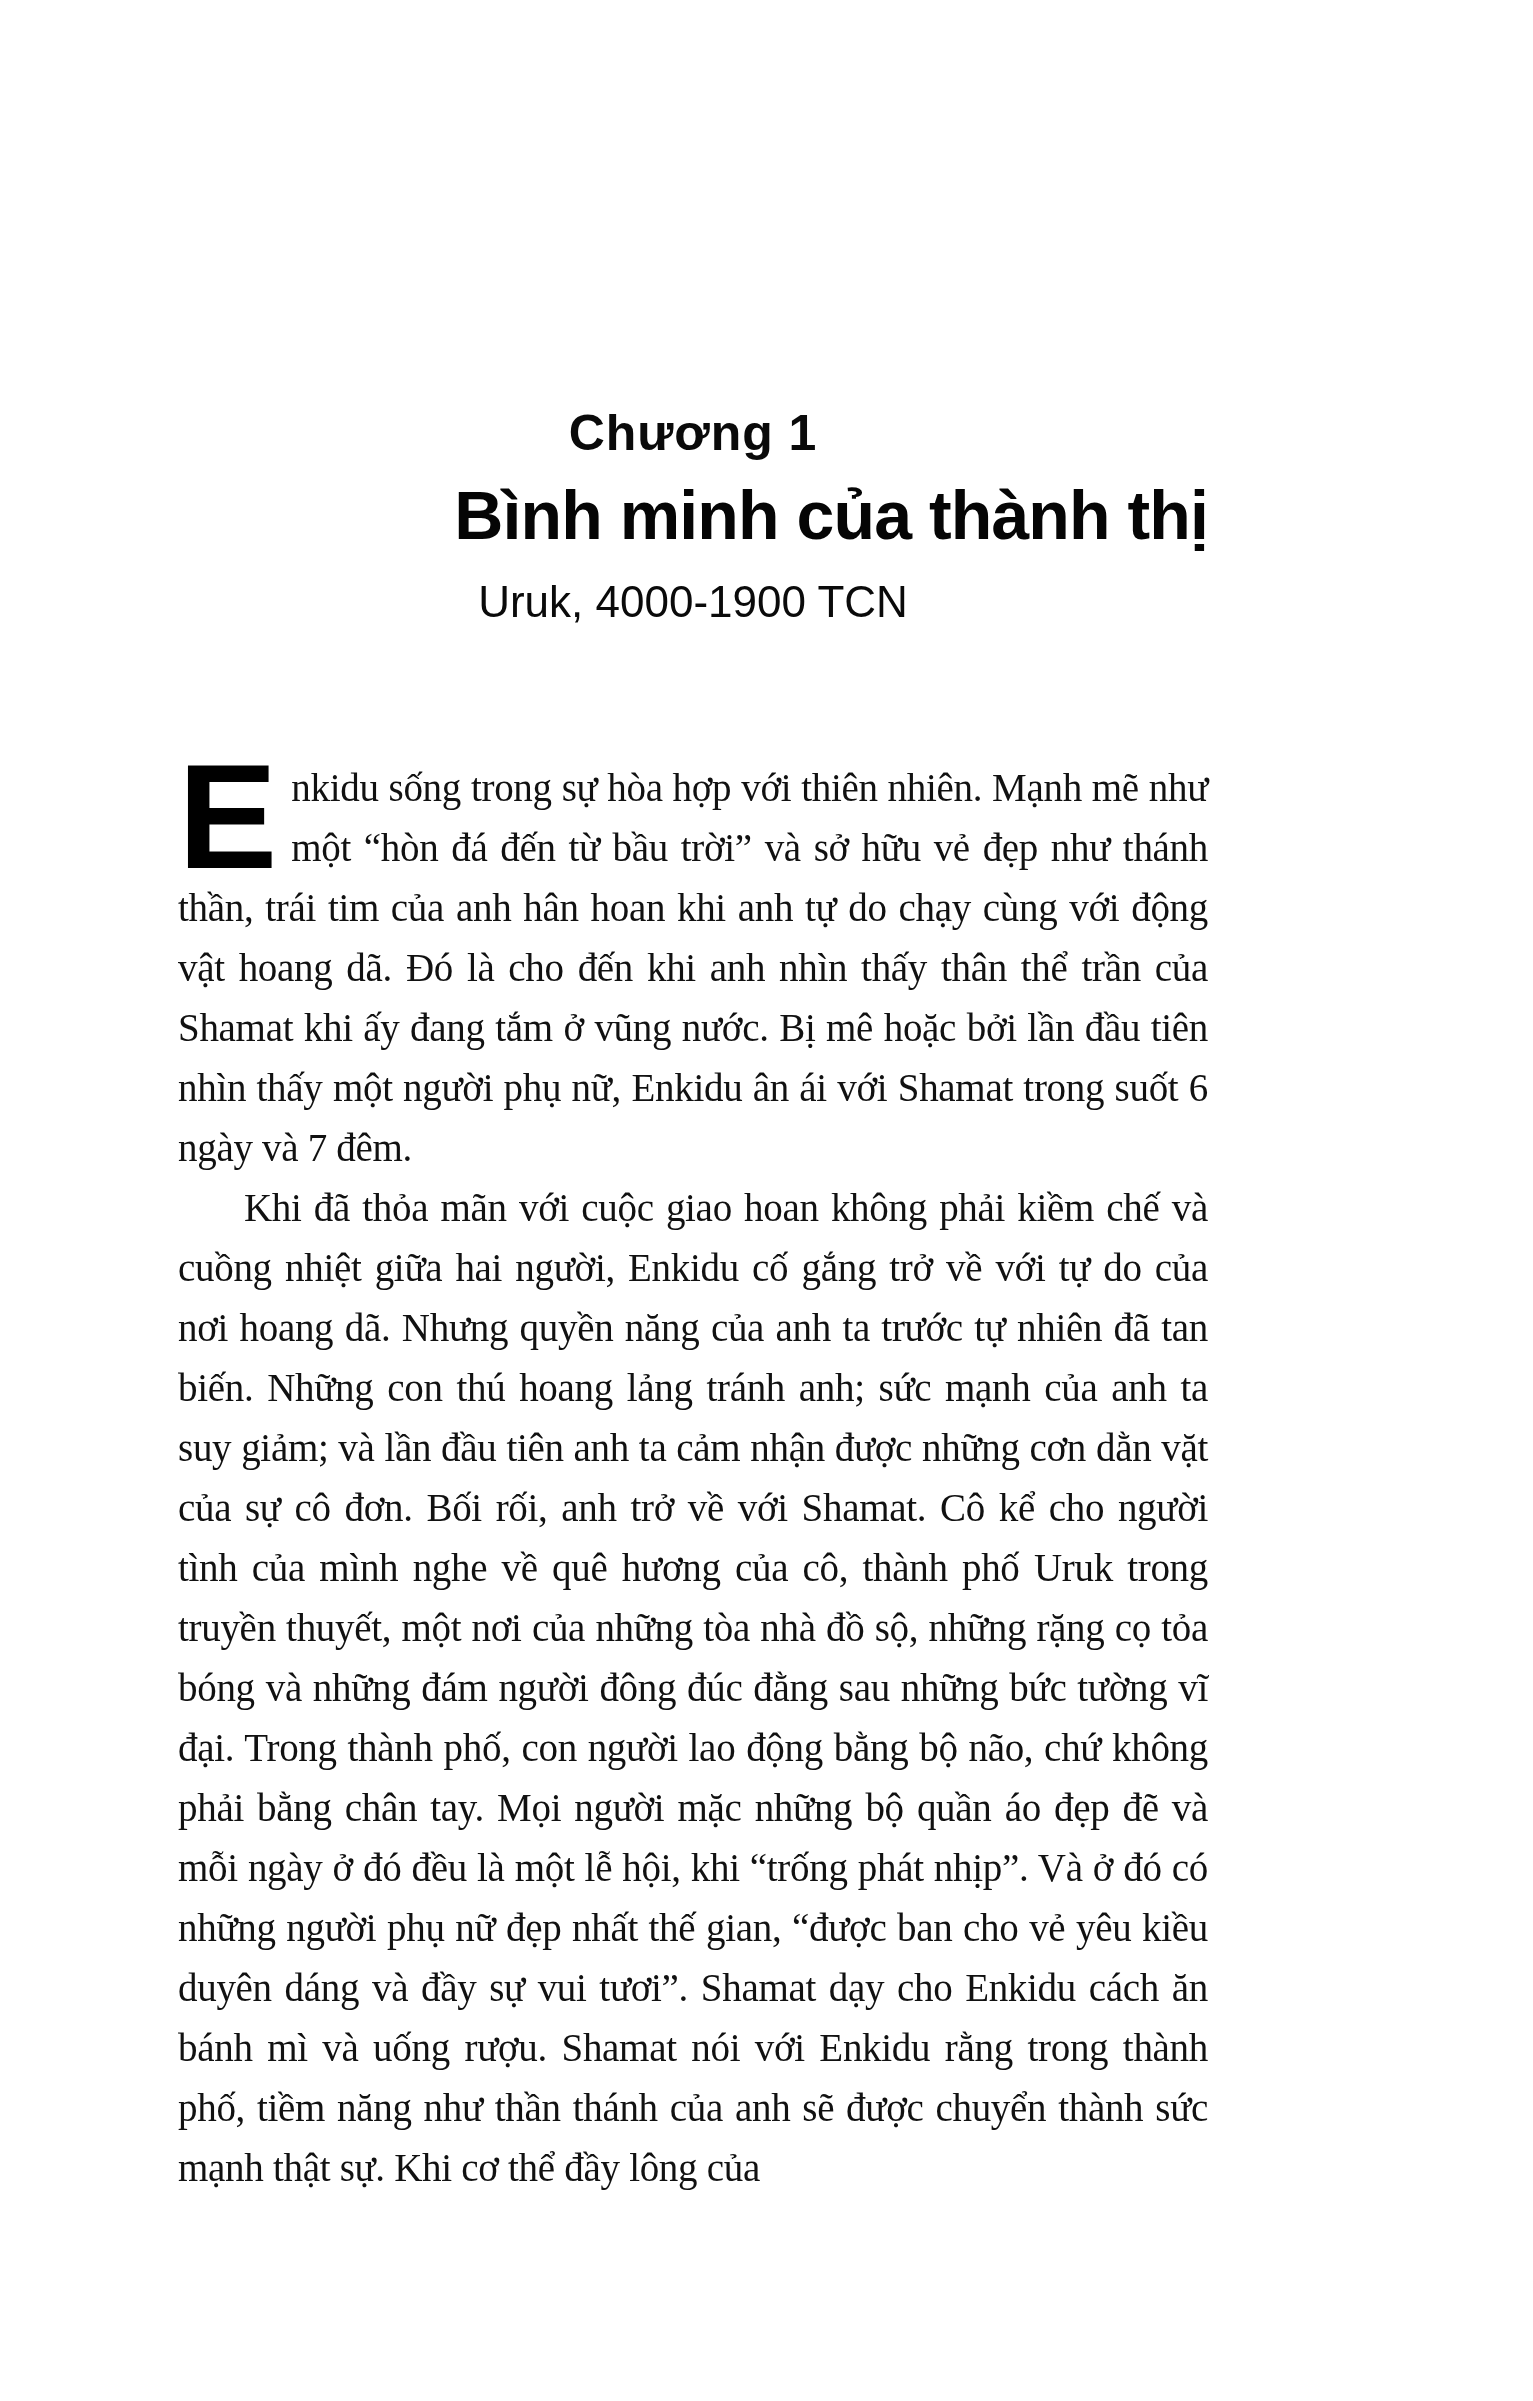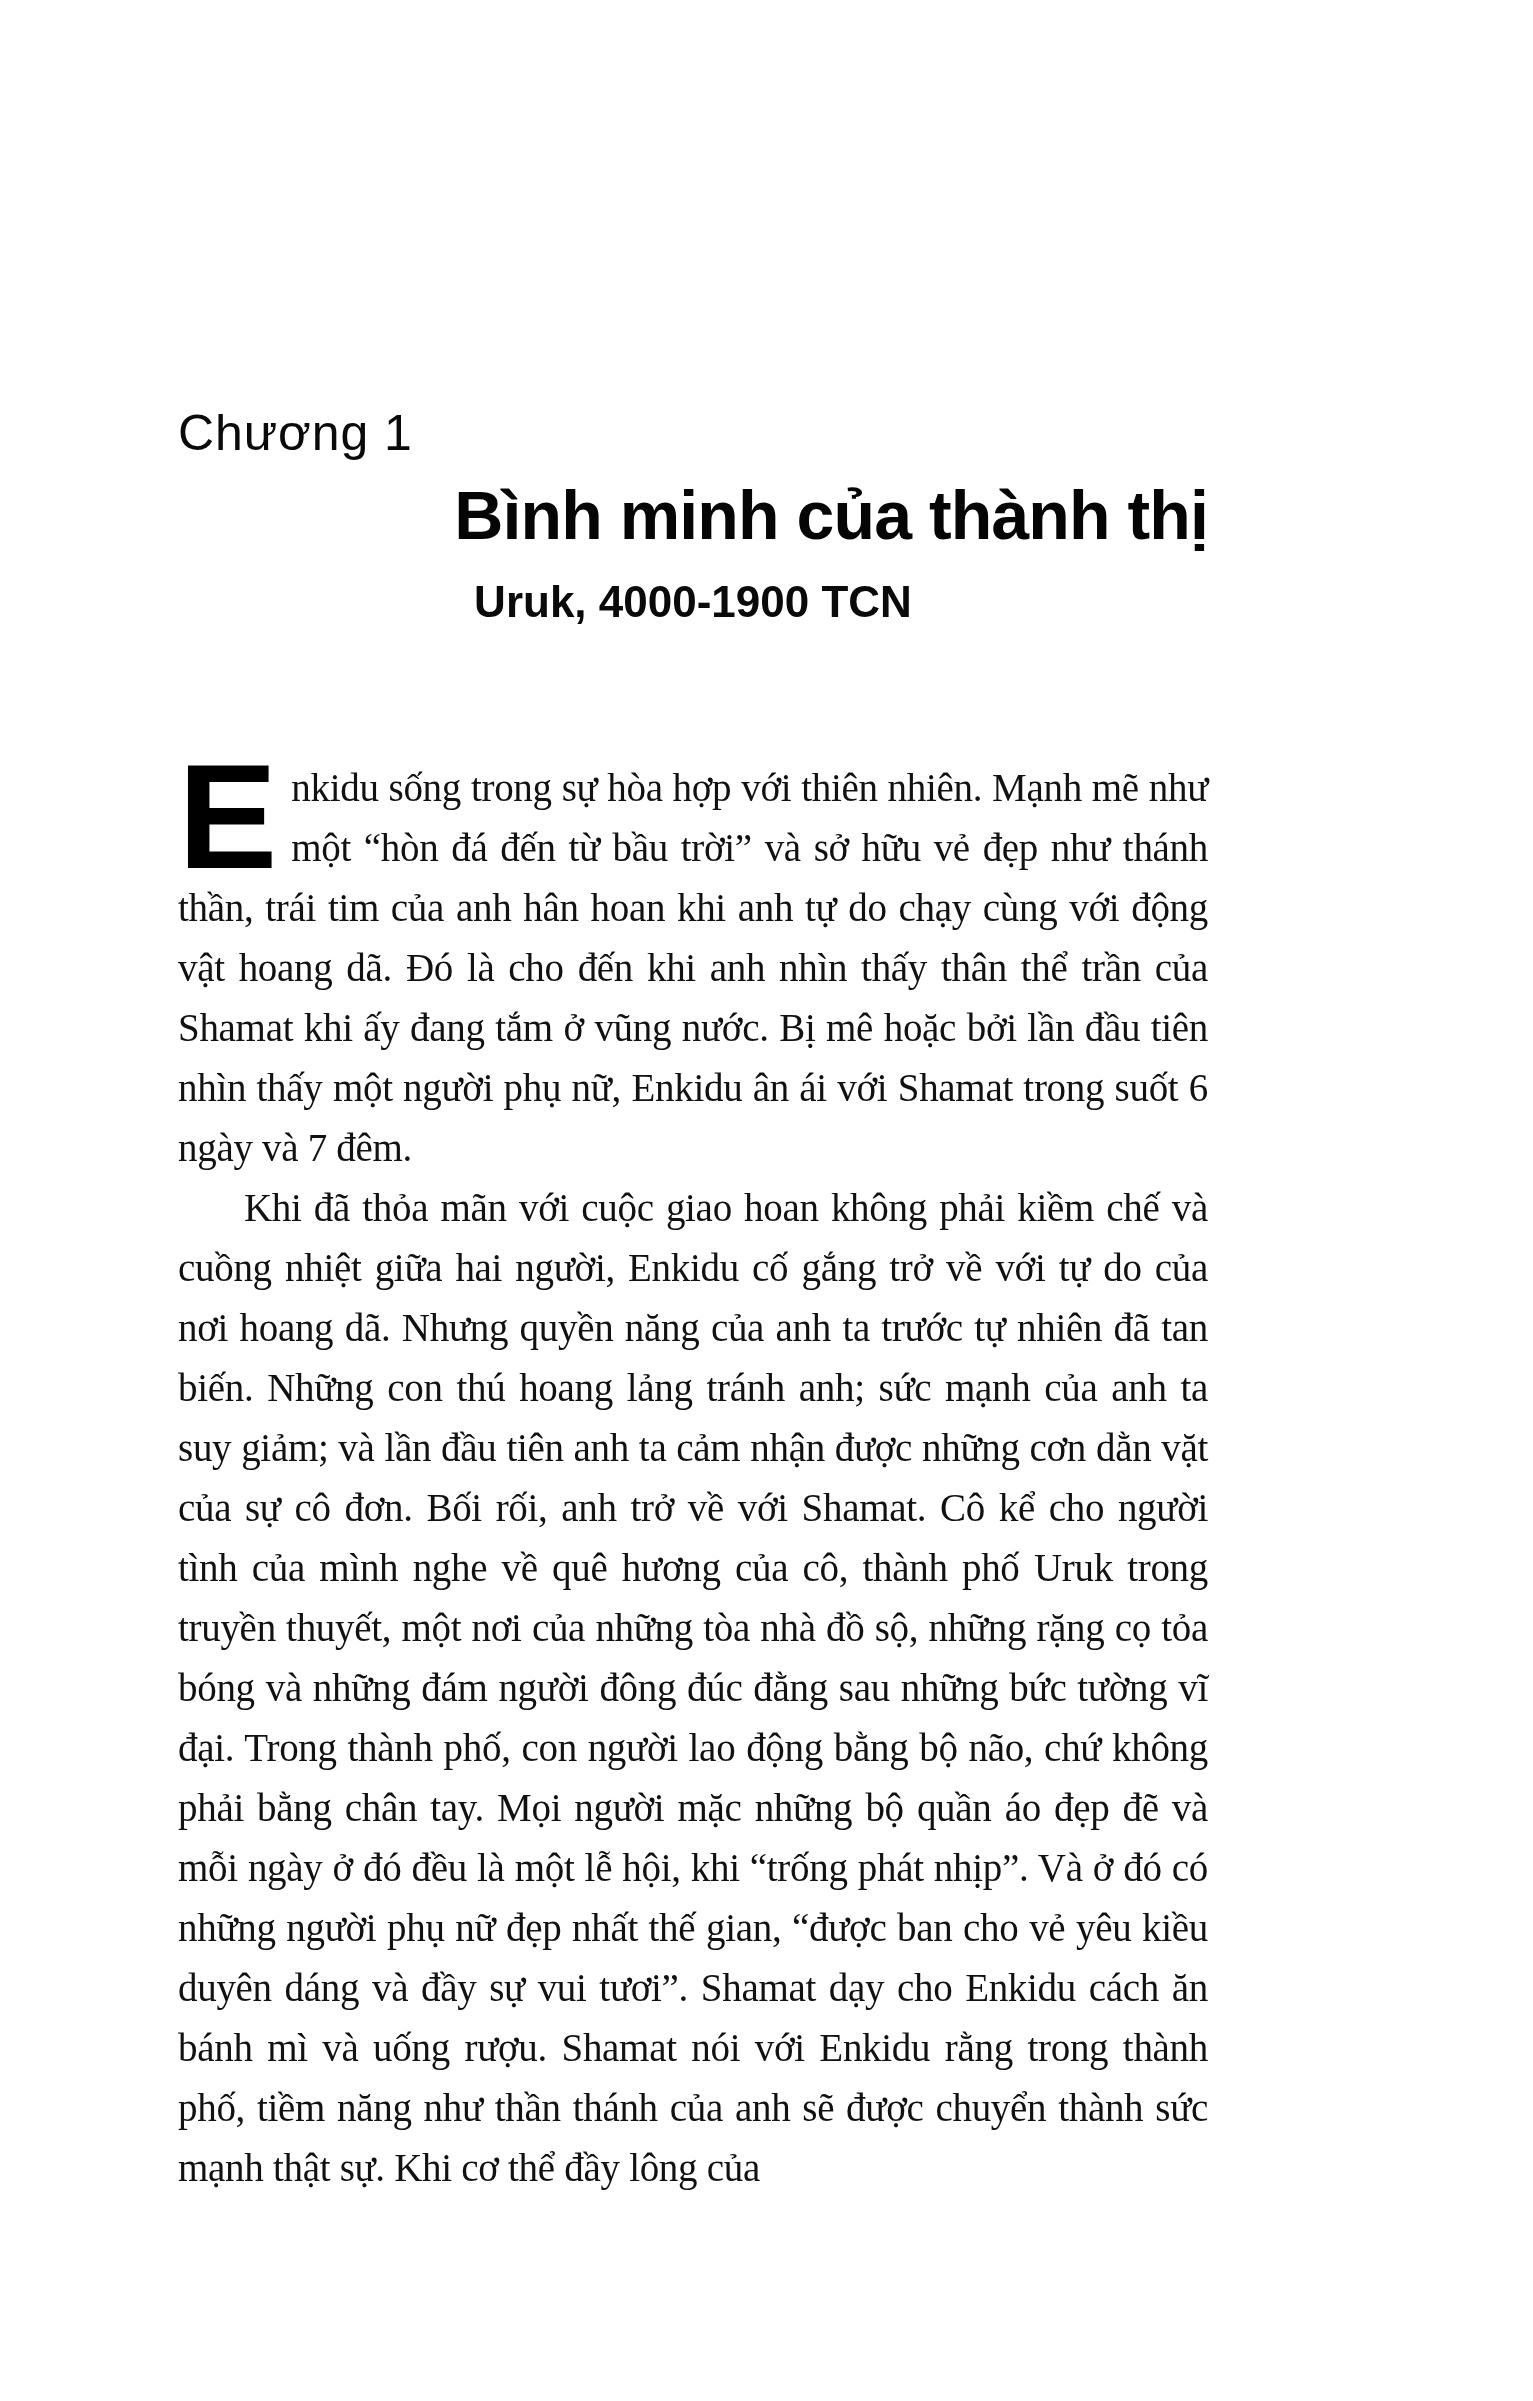--- a/index.html
+++ b/index.html
@@ -12,42 +12,42 @@
     color: #0d0d0d;
     overflow: hidden;
   }
   .content {
     position: absolute;
     left: 178px;
     top: 407px;
     width: 1030px;
   }
   .chapter-number {
-    text-align: left;
+    text-align: center;
     font-family: "Liberation Sans", "DejaVu Sans", sans-serif;
-    font-weight: normal;
+    font-weight: bold;
     font-size: 50px;
     line-height: 53px;
     letter-spacing: 0.9px;
     color: #0a0a0a;
   }
   .chapter-title {
     text-align: right;
     font-family: "Liberation Sans", "DejaVu Sans", sans-serif;
     font-weight: bold;
     font-size: 68px;
     line-height: 71px;
     letter-spacing: -0.9px;
     margin-top: 19.6px;
     color: #050505;
   }
   .chapter-subtitle {
     text-align: center;
     font-family: "Liberation Sans", "DejaVu Sans", sans-serif;
-    font-weight: bold;
+    font-weight: normal;
     font-size: 44px;
     line-height: 48px;
     margin-top: 27px;
     color: #0a0a0a;
   }
   .body-text {
     margin-top: 132px;
     font-family: "Liberation Serif", "DejaVu Serif", serif;
     font-size: 39px;
     line-height: 60px;

